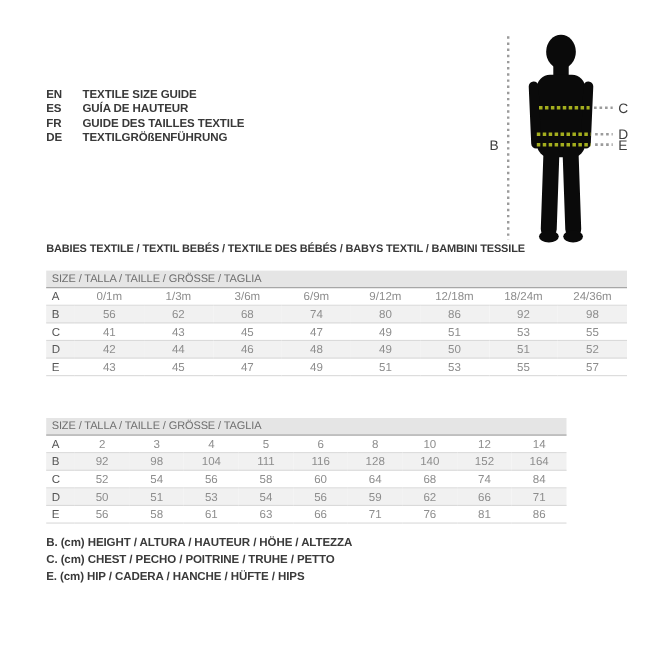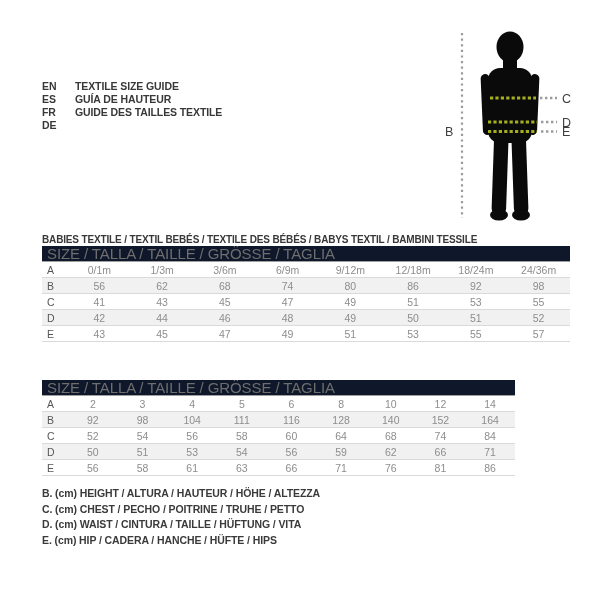--- a/index.html
+++ b/index.html
@@ -13,27 +13,27 @@
   .lang-row { display:flex; height:13px; line-height:13px;
               font-size:10.5px; font-weight:bold; color:#383838; letter-spacing:-0.1px; }
   .lang-code { width:33px; }
 
   
   .figure { position:absolute; left:440px; top:15px; width:150px; height:210px; }
 
   
   .sec-title { position:absolute; left:42px; font-size:10px; font-weight:bold;
                color:#383838; letter-spacing:-0.15px; white-space:nowrap; }
-  .babies-title   { top:221px;margin-top:13px; }
+  .babies-title   { top:221px; }
   .children-title { top:362px; }
 
   
-  .size-bar { position:absolute; left:42px; height:16px; background:#0f172a;
+  .size-bar { position:absolute; left:42px; height:16px; background:#e5e5e5;
               border-bottom:1px solid #a0a0a0; box-sizing:border-box;
-              font-size:15px; color:#6e6e6e; line-height:15px; padding-left:5px;
+              font-size:10px; color:#6e6e6e; line-height:15px; padding-left:5px;
               letter-spacing:-0.1px; }
   .babies-bar   { top:246px; width:528px; }
   .children-bar { top:380px; width:473px; }
 
   
   table.sizes { position:absolute; left:42px; border-collapse:collapse;
                 table-layout:fixed; font-size:10.5px; }
   table.babies   { top:262px; width:528px; }
   table.children { top:396px; width:473px; }
   table.sizes td { height:15px; padding:0; text-align:center; color:#8d8d8d;
@@ -63,20 +63,21 @@
       <div class="lang-row">
         <span class="lang-code">ES</span>
         <span>GUÍA DE HAUTEUR</span>
       </div>
       <div class="lang-row">
         <span class="lang-code">FR</span>
         <span>GUIDE DES TAILLES TEXTILE</span>
       </div>
       <div class="lang-row">
         <span class="lang-code">DE</span>
+        <span>TEXTILGRÖßENFÜHRUNG</span>
       </div>
     </div>
 
   <div class="figure">
     <svg width="150" height="210" viewBox="0 0 150 210">
 
       <line x1="22" y1="18" x2="22" y2="203" stroke="#9b9b9b" stroke-width="2.2" stroke-dasharray="2.2 3.4"></line>
       <text x="5" y="121" font-size="12.5" fill="#3e3e3e" class="fig-label">B</text>
 
       <g fill="#0a0a0a">
@@ -258,17 +259,16 @@
           <td>76</td>
           <td>81</td>
           <td>86</td>
         </tr>
       </tbody>
   </table>
 
   <div class="legend">
       <div class="legend-line">B. (cm) HEIGHT / ALTURA / HAUTEUR / HÖHE / ALTEZZA</div>
       <div class="legend-line">C. (cm) CHEST / PECHO / POITRINE / TRUHE / PETTO</div>
-      <div class="legend-line">D. (cm) WAIST / CINTURA / TAILLE / HÜFTUNG / VITA</div>
       <div class="legend-line">E. (cm) HIP / CADERA / HANCHE / HÜFTE / HIPS</div>
     </div>
 
 </div>
 
 </body></html>

